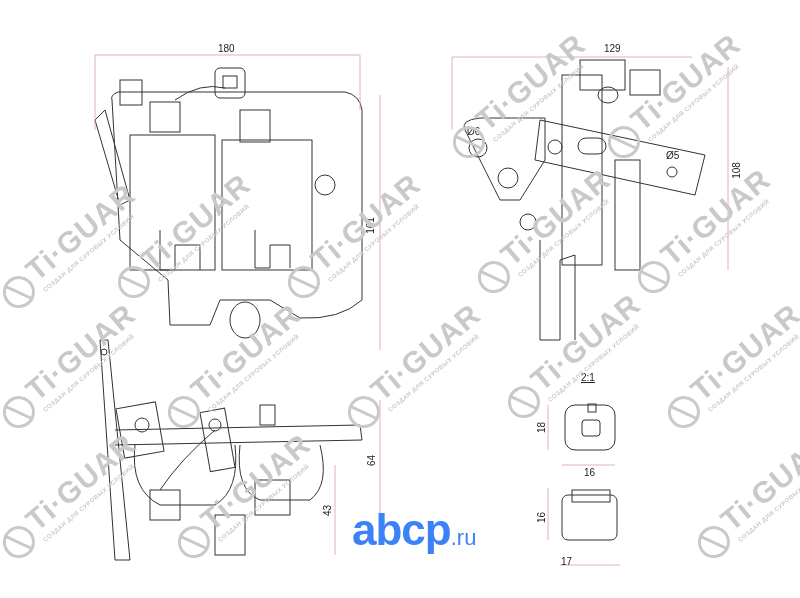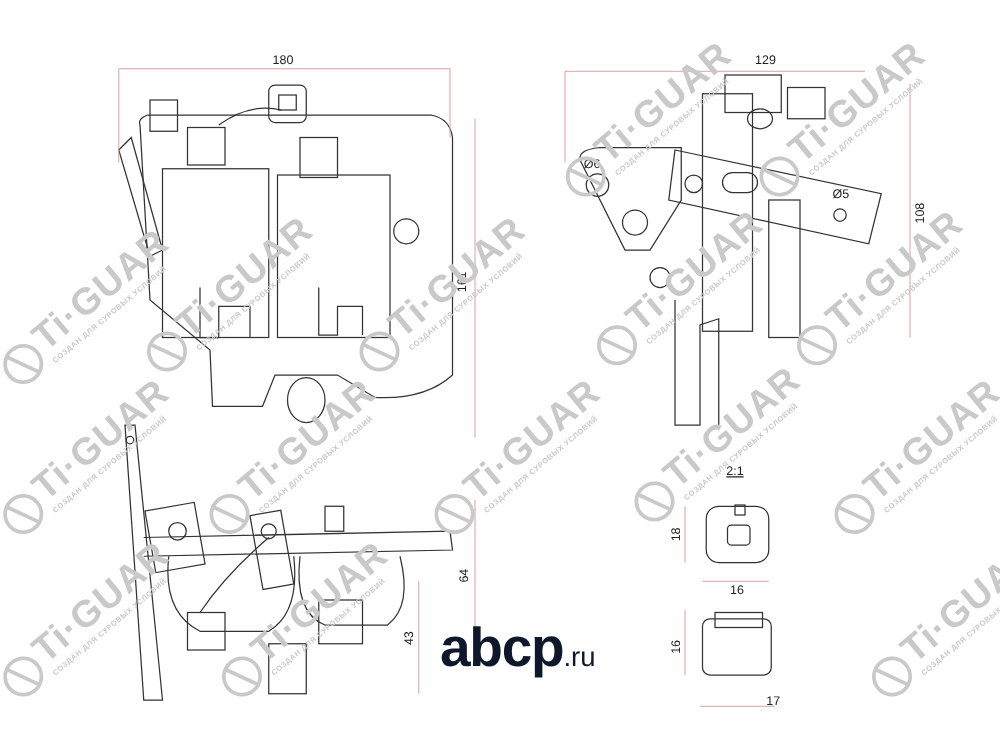--- a/index.html
+++ b/index.html
@@ -5,21 +5,21 @@
   html, body { margin:0; padding:0; background:#ffffff; }
   body { width:800px; height:598px; position:relative; overflow:hidden; font-family:"Liberation Sans", sans-serif; }
   #drawing { position:absolute; left:0; top:0; width:800px; height:598px; }
   .dim-label { position:absolute; font-size:10px; color:#222; font-family:"Liberation Sans", sans-serif; }
   .dim-label.vert { transform:rotate(-90deg); transform-origin:center; }
   .wm { position:absolute; color:#c9c9c9; font-family:"Liberation Sans", sans-serif; font-weight:bold; transform:rotate(-40deg); transform-origin:left center; white-space:nowrap; pointer-events:none; }
   .wm .brand { font-size:30px; letter-spacing:1px; }
   .wm .tag { display:block; font-size:6px; letter-spacing:0.5px; margin-left:36px; margin-top:-4px; }
   .wm .logo { display:inline-block; width:26px; height:26px; border:3px solid #c9c9c9; border-radius:50%; vertical-align:middle; margin-right:4px; position:relative; }
   .wm .logo::after { content:""; position:absolute; left:11px; top:-2px; width:3px; height:30px; background:#c9c9c9; transform:rotate(-25deg); }
-  .abcp { position:absolute; left:352px; top:494px; color:#0f172a; font-family:"Liberation Sans", sans-serif; }
+  .abcp { position:absolute; left:352px; top:505px; color:#3b82f6; font-family:"Liberation Sans", sans-serif; }
   .abcp .big { font-size:44px; font-weight:bold; letter-spacing:-1px; }
   .abcp .ru { font-size:22px; }
 </style>
 </head>
 <body>
 
 <svg id="drawing" viewBox="0 0 800 598" xmlns="http://www.w3.org/2000/svg">
   <g fill="none" stroke="#333" stroke-width="1">
 
     <g>
@@ -104,21 +104,21 @@
 <span class="dim-label" style="left:568px;top:43px;margin-left:36px;">129</span>
 <span class="dim-label vert" style="left:728px;top:165px;">108</span>
 <span class="dim-label" style="left:467px;top:126px;">Ø6</span>
 <span class="dim-label" style="left:666px;top:150px;">Ø5</span>
 <span class="dim-label vert" style="left:366px;top:455px;">64</span>
 <span class="dim-label vert" style="left:322px;top:505px;">43</span>
 <span class="dim-label" style="left:581px;top:372px;text-decoration:underline;">2:1</span>
 <span class="dim-label vert" style="left:536px;top:422px;">18</span>
 <span class="dim-label" style="left:584px;top:467px;">16</span>
 <span class="dim-label vert" style="left:536px;top:512px;">16</span>
-<span class="dim-label" style="left:613px;top:556px;">17</span>
+<span class="dim-label" style="left:561px;top:556px;">17</span>
 
 <div class="wm" style="left:5px;top:280px;"><span class="logo"></span><span class="brand">Ti·GUAR</span><span class="tag">СОЗДАН ДЛЯ СУРОВЫХ УСЛОВИЙ</span></div>
 <div class="wm" style="left:120px;top:270px;"><span class="logo"></span><span class="brand">Ti·GUAR</span><span class="tag">СОЗДАН ДЛЯ СУРОВЫХ УСЛОВИЙ</span></div>
 <div class="wm" style="left:290px;top:270px;"><span class="logo"></span><span class="brand">Ti·GUAR</span><span class="tag">СОЗДАН ДЛЯ СУРОВЫХ УСЛОВИЙ</span></div>
 <div class="wm" style="left:455px;top:130px;"><span class="logo"></span><span class="brand">Ti·GUAR</span><span class="tag">СОЗДАН ДЛЯ СУРОВЫХ УСЛОВИЙ</span></div>
 <div class="wm" style="left:610px;top:130px;"><span class="logo"></span><span class="brand">Ti·GUAR</span><span class="tag">СОЗДАН ДЛЯ СУРОВЫХ УСЛОВИЙ</span></div>
 <div class="wm" style="left:480px;top:265px;"><span class="logo"></span><span class="brand">Ti·GUAR</span><span class="tag">СОЗДАН ДЛЯ СУРОВЫХ УСЛОВИЙ</span></div>
 <div class="wm" style="left:640px;top:265px;"><span class="logo"></span><span class="brand">Ti·GUAR</span><span class="tag">СОЗДАН ДЛЯ СУРОВЫХ УСЛОВИЙ</span></div>
 <div class="wm" style="left:5px;top:400px;"><span class="logo"></span><span class="brand">Ti·GUAR</span><span class="tag">СОЗДАН ДЛЯ СУРОВЫХ УСЛОВИЙ</span></div>
 <div class="wm" style="left:170px;top:400px;"><span class="logo"></span><span class="brand">Ti·GUAR</span><span class="tag">СОЗДАН ДЛЯ СУРОВЫХ УСЛОВИЙ</span></div>

